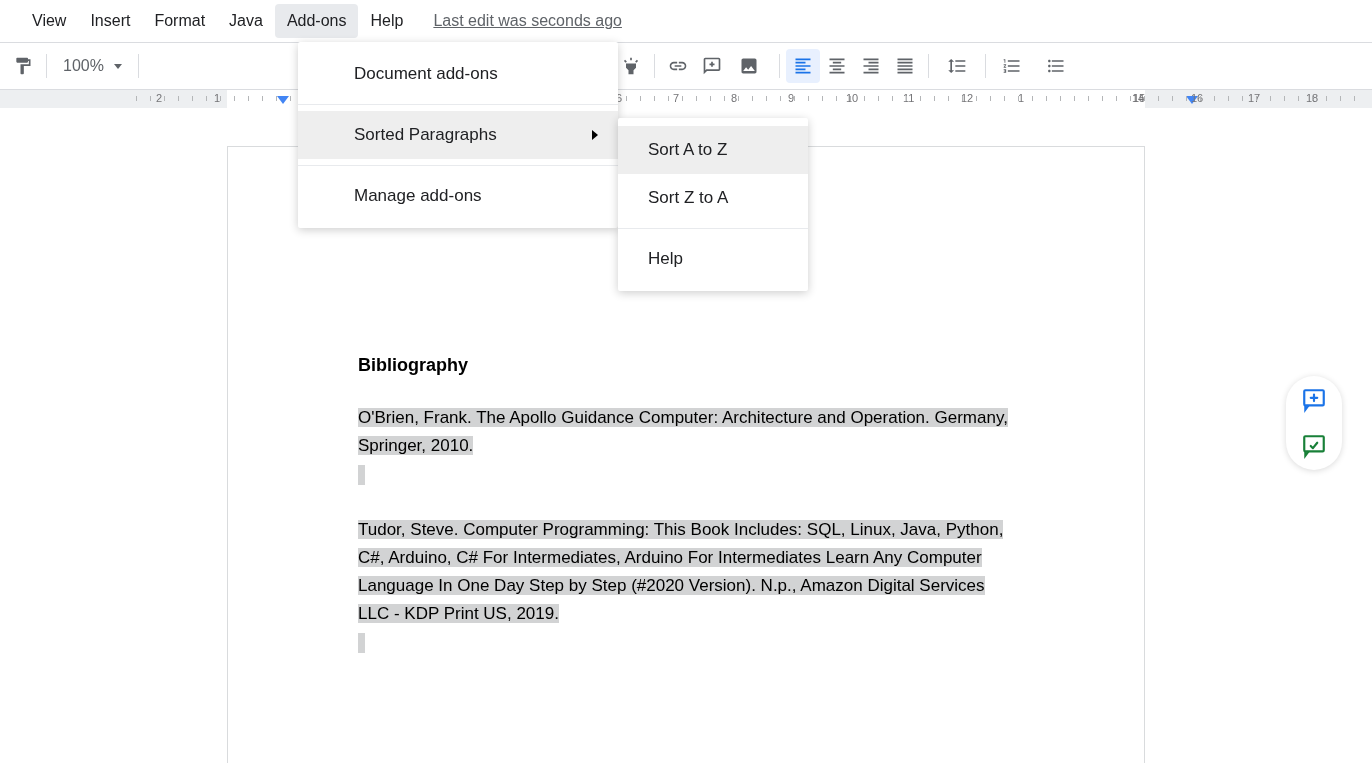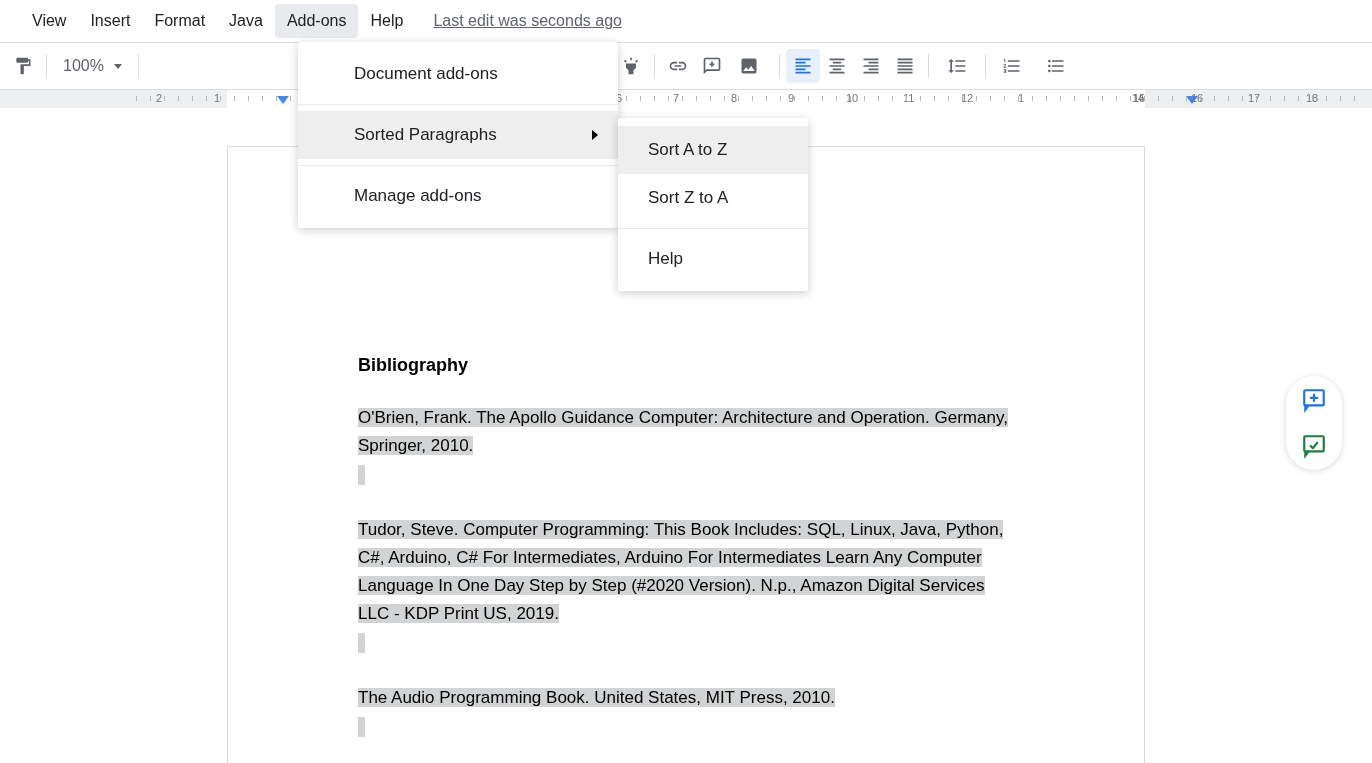--- a/index.html
+++ b/index.html
@@ -273,21 +273,20 @@
       <div class="small-tick" style="left: 1244px;"></div>
       <div class="small-tick" style="left: 1258px;"></div>
     </div>
 </div>
 
 <div class="canvas">
   <div class="page">
     <h2>Bibliography</h2>
     <p><span class="sel">O'Brien, Frank. The Apollo Guidance Computer: Architecture and Operation. Germany, Springer, 2010.</span><br><span class="emptysel"></span></p>
     <p><span class="sel">Tudor, Steve. Computer Programming: This Book Includes: SQL, Linux, Java, Python, C#, Arduino, C# For Intermediates, Arduino For Intermediates Learn Any Computer Language In One Day Step by Step (#2020 Version). N.p., Amazon Digital Services LLC - KDP Print US, 2019.</span><br><span class="emptysel"></span></p>
-    <p><span class="sel">The Audio Programming Book. United States, MIT Press, 2010.</span><br><span class="emptysel"></span></p>
   </div>
 </div>
 
 <div class="dropdown main-dropdown">
   <div class="dd-item">Document add-ons</div>
   <div class="dd-sep"></div>
   <div class="dd-item hover">
     <span>Sorted Paragraphs</span>
     <span class="arrow"></span>
   </div>

